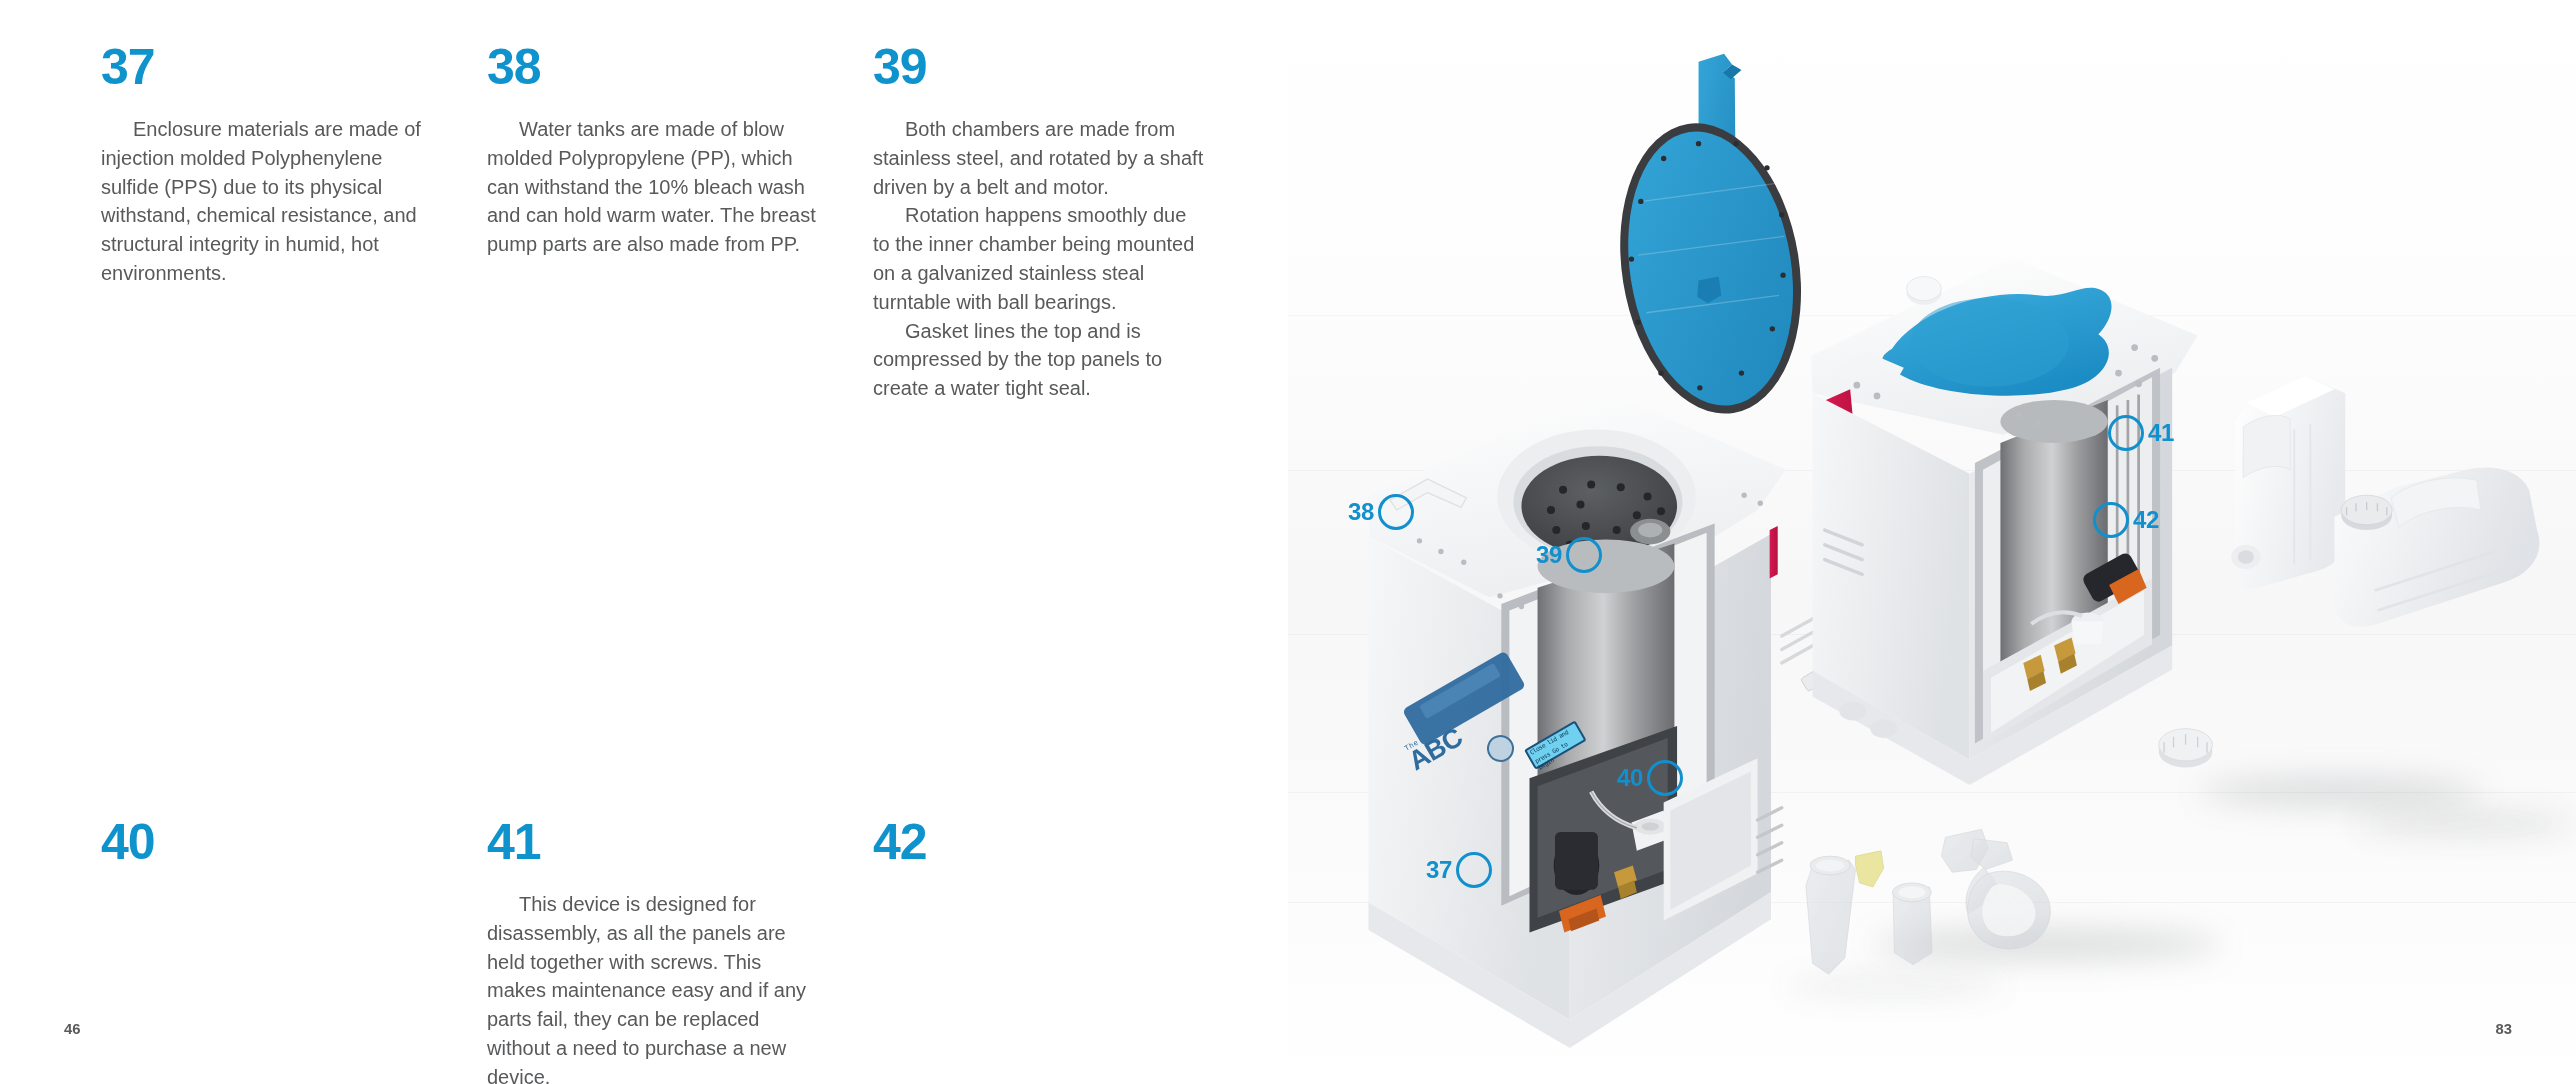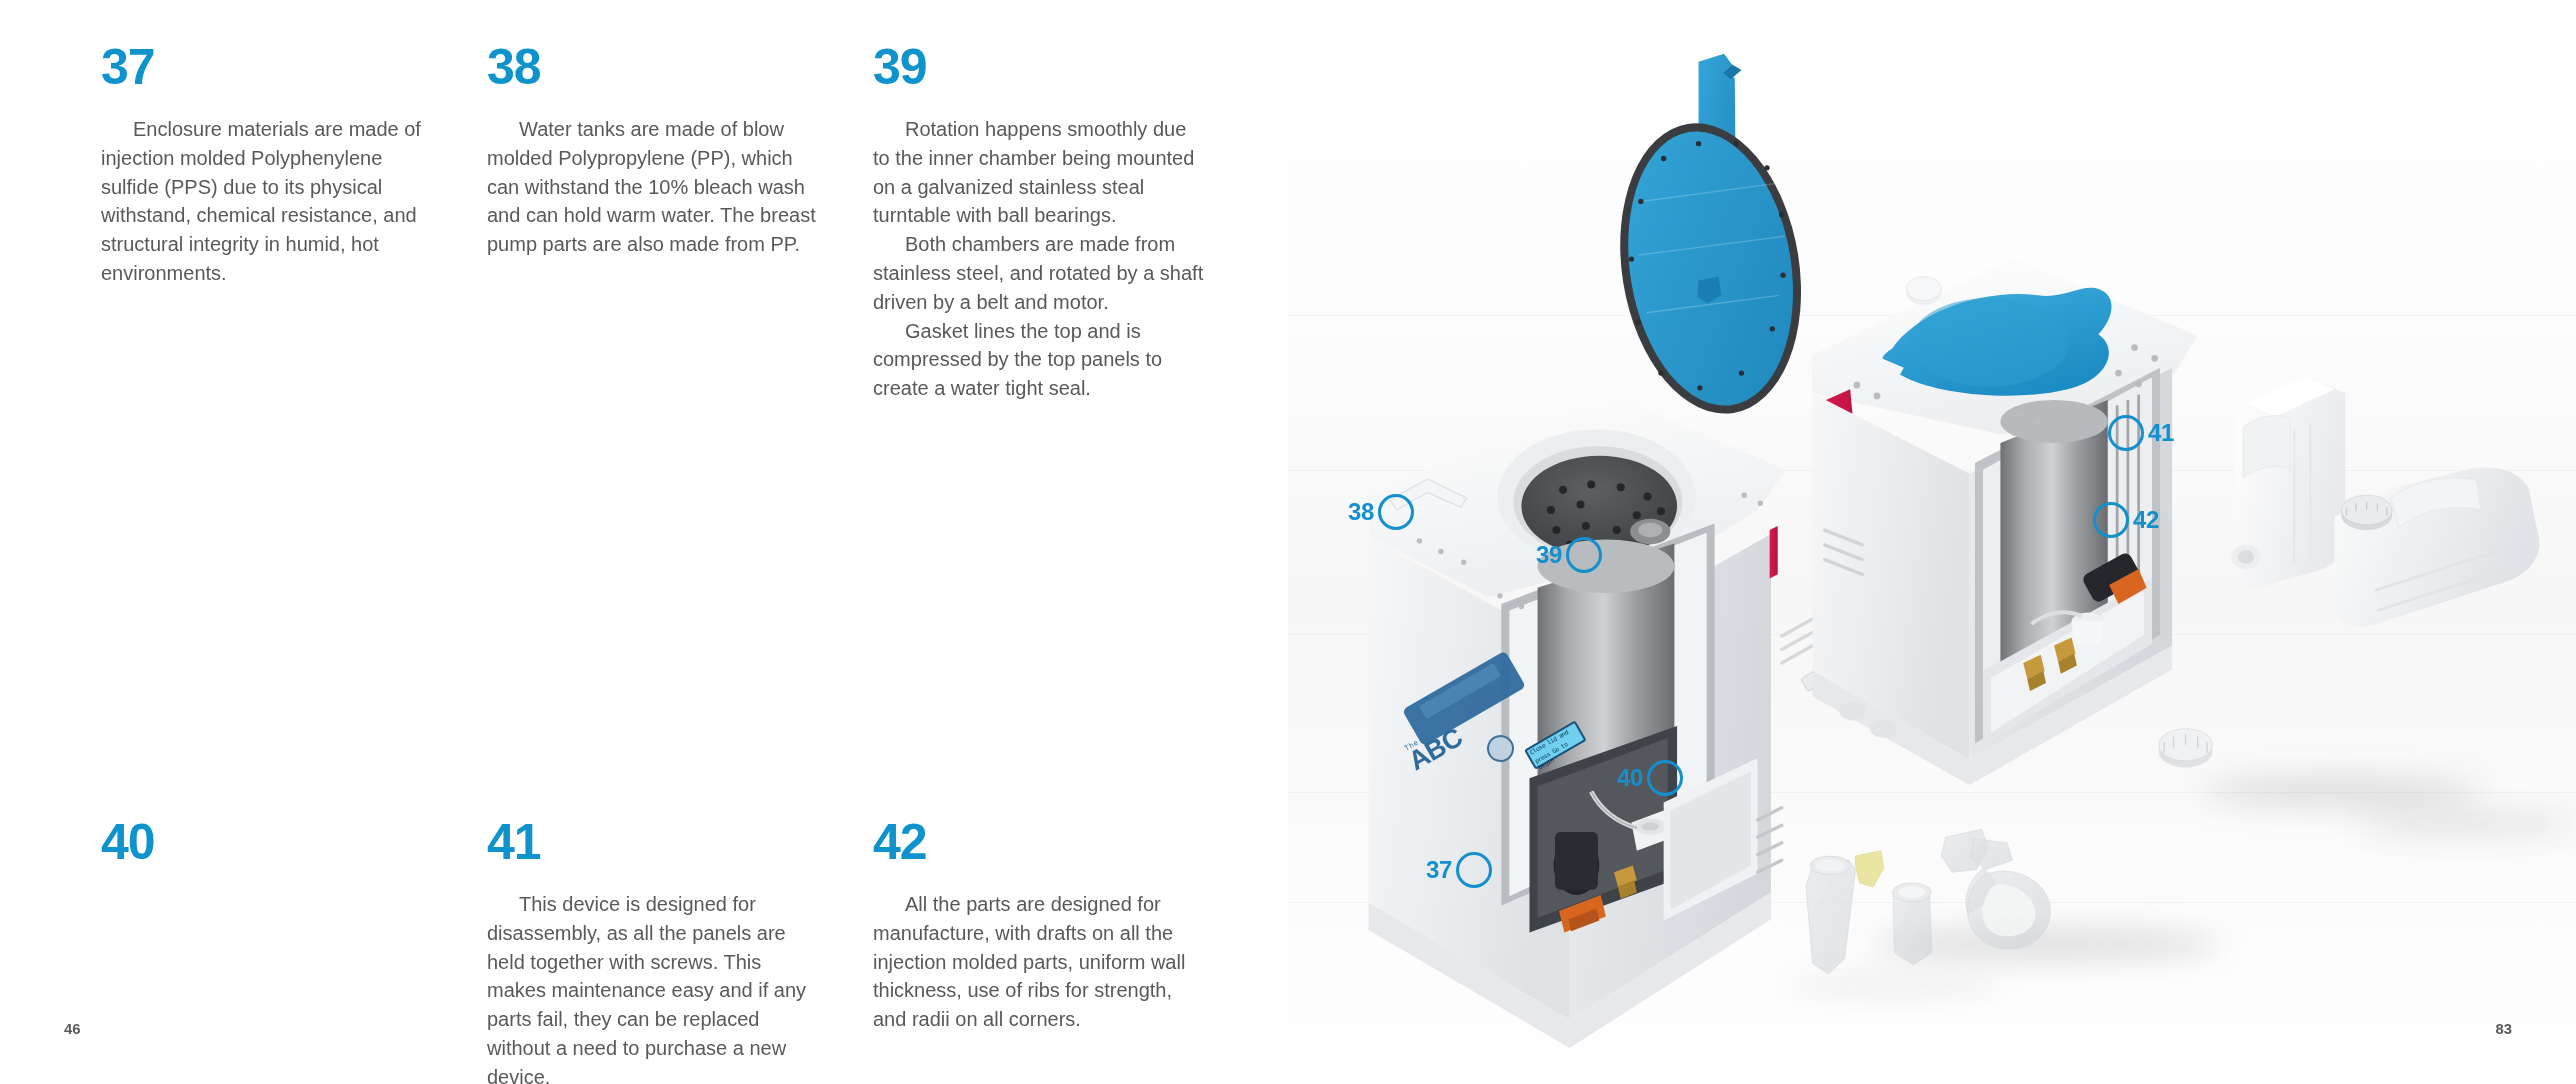--- a/index.html
+++ b/index.html
@@ -100,22 +100,22 @@
         <div class="cell c2">
           <div class="num">38</div>
           <div class="para-wrap">
             <p class="para">Water tanks are made of blow molded Polypropylene (PP), which can withstand the 10% bleach wash and can hold warm water. The breast pump parts are also made from PP.</p>
           </div>
         </div>
 
         <div class="cell c3">
           <div class="num">39</div>
           <div class="para-wrap">
+            <p class="para">Both chambers are made from stainless steel, and rotated by a shaft driven by a belt and motor.</p>
             <p class="para">Rotation happens smoothly due to the inner chamber being mounted on a galvanized stainless steal turntable with ball bearings.</p>
-            <p class="para">Both chambers are made from stainless steel, and rotated by a shaft driven by a belt and motor.</p>
             <p class="para">Gasket lines the top and is compressed by the top panels to create a water tight seal.</p>
           </div>
         </div>
 
       </div>
 
       <div class="row row-2">
 
         <div class="cell c1">
           <div class="num">40</div>
@@ -123,23 +123,20 @@
 
         <div class="cell c2">
           <div class="num">41</div>
           <div class="para-wrap">
             <p class="para">This device is designed for disassembly, as all the panels are held together with screws. This makes maintenance easy and if any parts fail, they can be replaced without a need to purchase a new device.</p>
           </div>
         </div>
 
         <div class="cell c3">
           <div class="num">42</div>
-          <div class="para-wrap">
-            <p class="para">All the parts are designed for manufacture, with drafts on all the injection molded parts, uniform wall thickness, use of ribs for strength, and radii on all corners.</p>
-          </div>
         </div>
 
       </div>
 
     </div>
 
     <div class="folio folio-left">46</div>
   </div>
 
   <div class="page-right">

